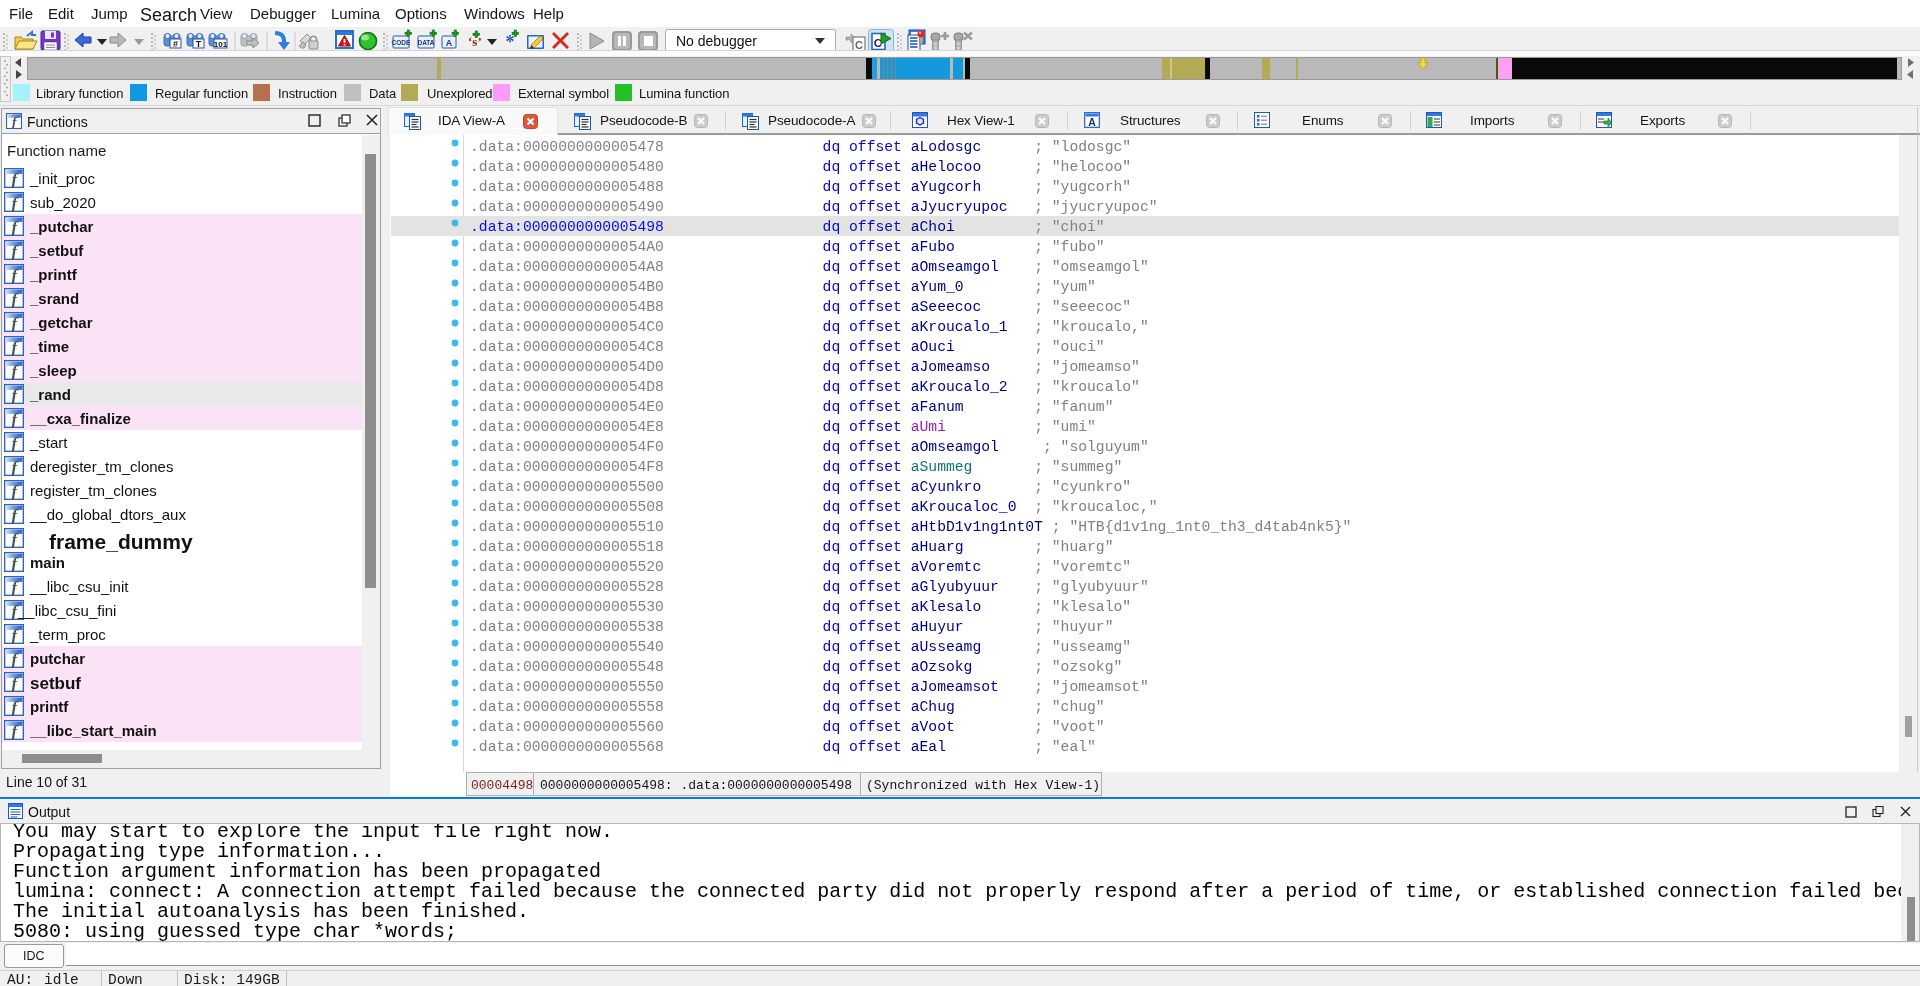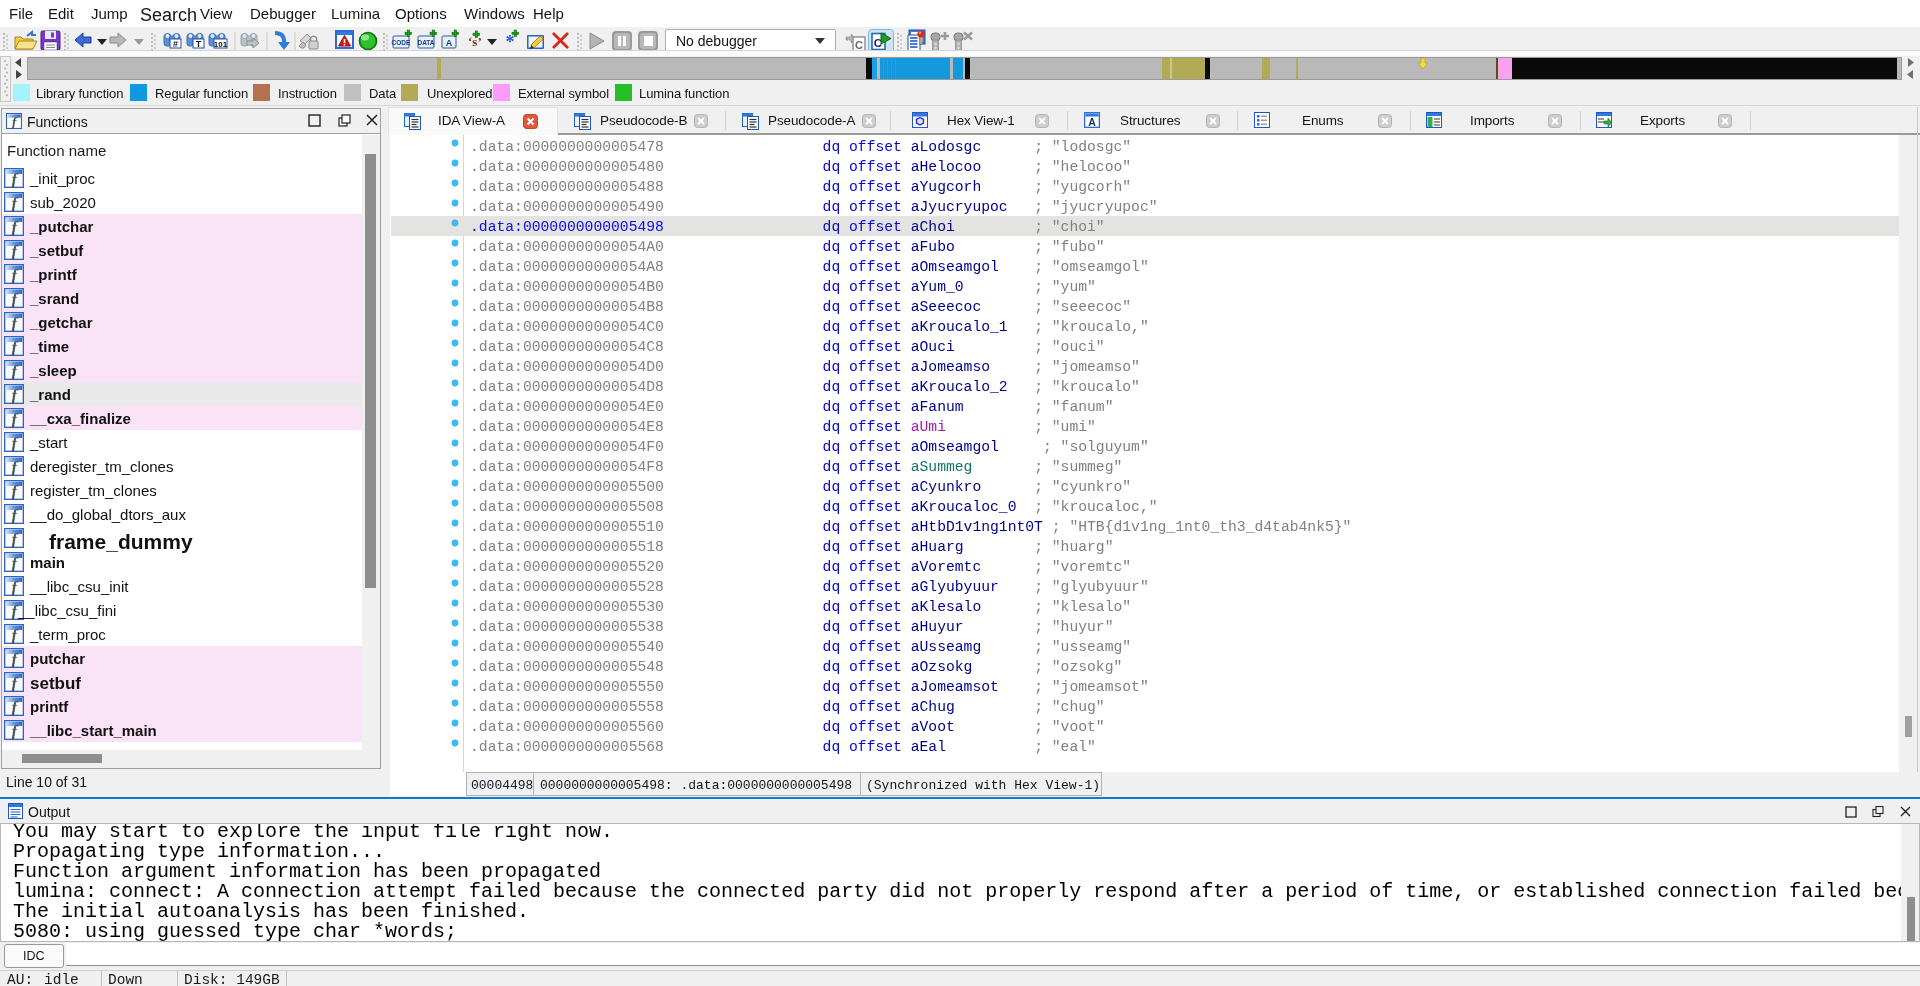--- a/index.html
+++ b/index.html
@@ -846,21 +846,21 @@
 <span style="color:#828282">.data:0000000000005550</span>                  <span style="color:#0707cf">dq offset </span><span style="color:#00008e">aJomeamsot    </span><span style="color:#808080">; "jomeamsot"</span>
 <span style="color:#828282">.data:0000000000005558</span>                  <span style="color:#0707cf">dq offset </span><span style="color:#00008e">aChug         </span><span style="color:#808080">; "chug"</span>
 <span style="color:#828282">.data:0000000000005560</span>                  <span style="color:#0707cf">dq offset </span><span style="color:#00008e">aVoot         </span><span style="color:#808080">; "voot"</span>
 <span style="color:#828282">.data:0000000000005568</span>                  <span style="color:#0707cf">dq offset </span><span style="color:#00008e">aEal          </span><span style="color:#808080">; "eal"</span>
 </pre>
 <div class="abs" style="left:390px;top:772px;width:1530px;height:25px;background:#f0f0f0;"></div>
 <div class="abs" style="left:390px;top:772px;width:76px;height:24px;background:#fff;"></div>
 <div class="abs" style="left:466px;top:772px;width:68px;height:24px;border:1px solid #b0b0b0;"></div>
 <div class="abs" style="left:533px;top:772px;width:328px;height:24px;border:1px solid #b0b0b0;"></div>
 <div class="abs" style="left:860px;top:772px;width:242px;height:24px;border:1px solid #b0b0b0;"></div>
-<pre class="abs" style="left:471px;top:778px;font-size:13px;color:#0f172a;">00004498</pre>
+<pre class="abs" style="left:471px;top:778px;font-size:13px;color:#7f1d1d;">00004498</pre>
 <pre class="abs" style="left:540px;top:778px;font-size:13px;color:#141414;">0000000000005498: .data:0000000000005498</pre>
 <pre class="abs" style="left:866px;top:778px;font-size:13px;color:#141414;">(Synchronized with Hex View-1)</pre>
 <div class="abs" style="left:0;top:797px;width:1920px;height:2px;background:#0a7ad7;"></div>
 <div class="abs" style="left:0;top:799px;width:1920px;height:24px;background:#f0f0f0;"></div>
 <svg class="abs" style="left:8px;top:803px;" width="15" height="16" viewBox="0 0 15 16">
 <rect x="0.5" y="0.5" width="14" height="15" fill="#fff" stroke="#2255cc"></rect>
 <rect x="1" y="1" width="13" height="3" fill="#2e7ae0"></rect>
 <line x1="2.5" y1="6.5" x2="12.5" y2="6.5" stroke="#3366cc" stroke-width="1.1"></line>
 <line x1="2.5" y1="9" x2="12.5" y2="9" stroke="#3366cc" stroke-width="1.1"></line>
 <line x1="2.5" y1="11.5" x2="12.5" y2="11.5" stroke="#3366cc" stroke-width="1.1"></line>

